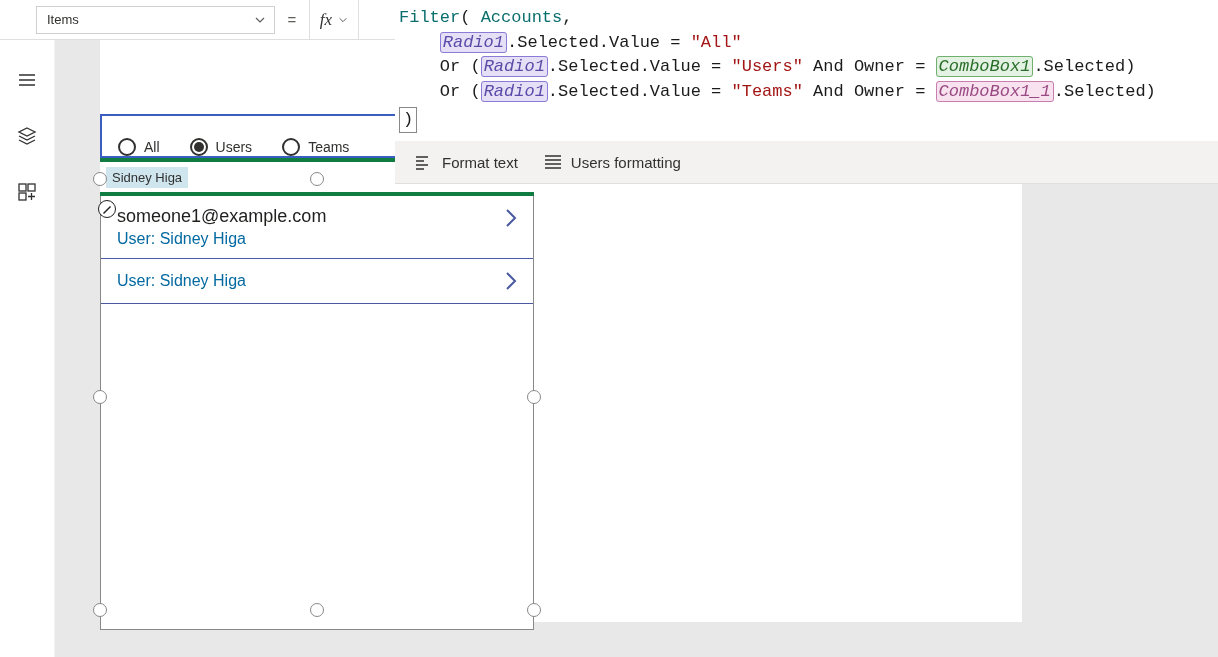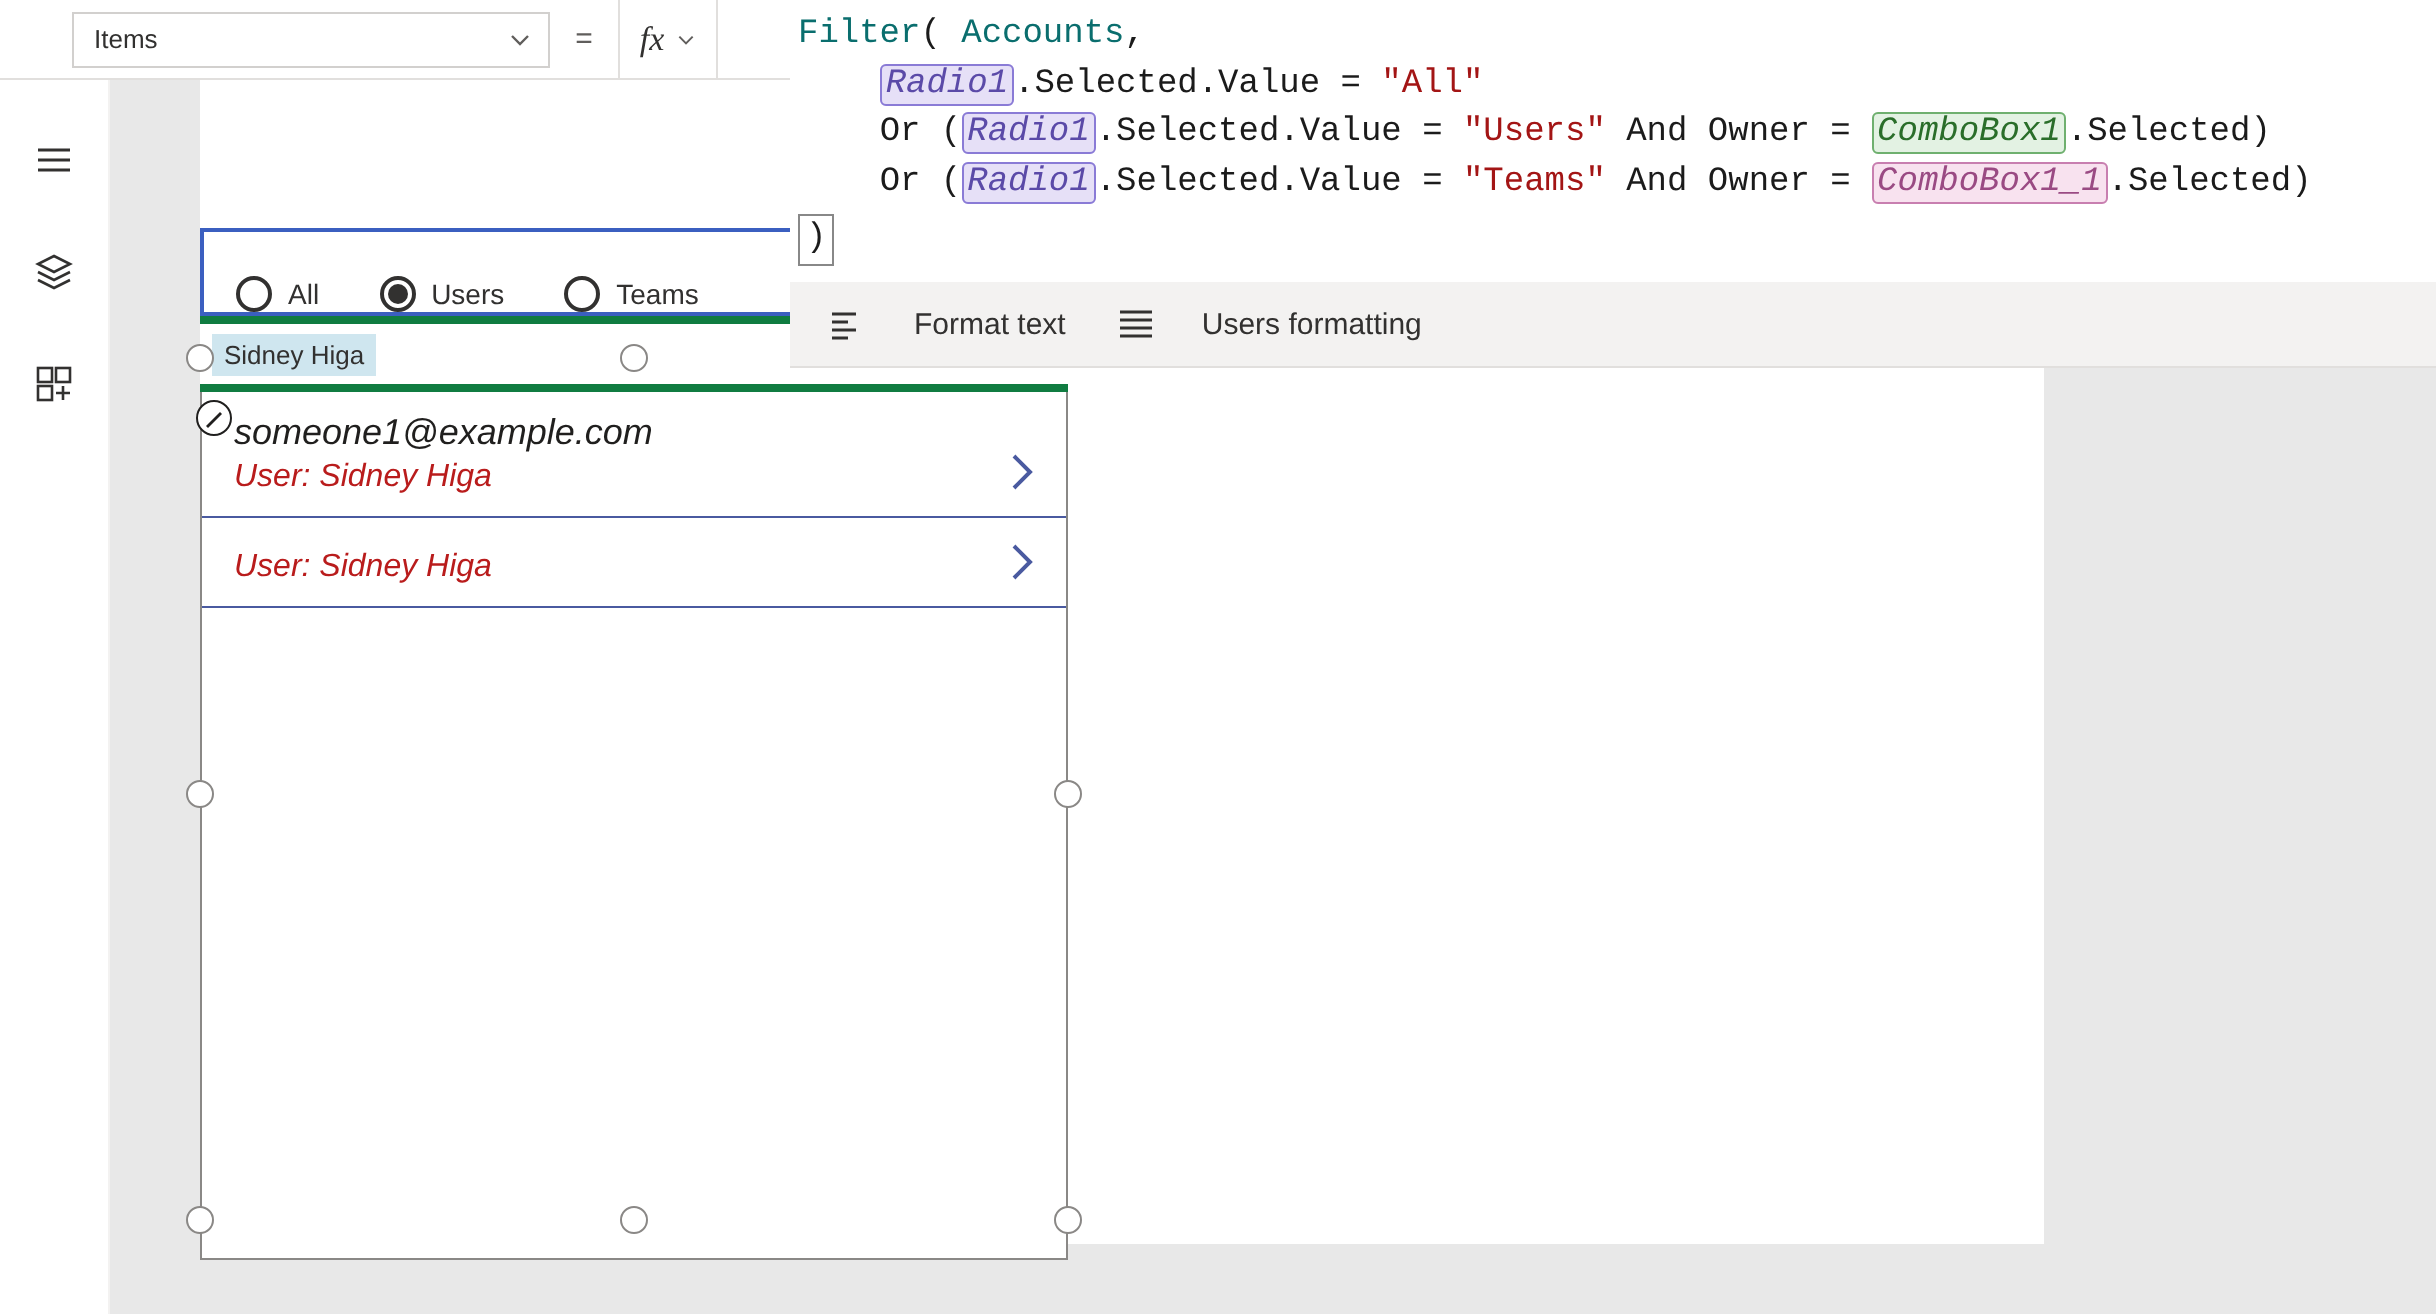--- a/index.html
+++ b/index.html
@@ -131,21 +131,21 @@
     display: flex;
     align-items: center;
     gap: 26px;
     padding: 0 20px;
     font-size: 15px;
     color: #323130;
   }
   .formula-toolbar .tb-btn {
     display: flex;
     align-items: center;
-    gap: 24px;
+    gap: 9px;
     cursor: pointer;
   }
   .formula-toolbar svg { display: block; }
 
   
   .left-rail {
     position: absolute;
     left: 0;
     top: 40px;
     bottom: 0;
@@ -242,32 +242,31 @@
   .gallery-border {
     border: 1px solid #8a8886;
     border-top: none;
     height: calc(100% - 86px);
     background: #fff;
   }
   .gallery-row {
     border-bottom: 1px solid #4a5aa0;
     padding: 10px 14px 10px 16px;
     display: flex;
-    align-items: flex-end;
+    align-items: flex-start;
     justify-content: space-between;
     position: relative;
-    font-style: italic;
   }
   .gallery-row .texts .title {
     font-size: 18px;
     color: #201f1e;
   }
   .gallery-row .texts .sub {
     font-size: 16px;
-    color: #b91c1c;
+    color: #0369a1;
     margin-top: 3px;
   }
   .gallery-row .chev {
     color: #4a5aa0;
   }
   .edit-badge {
     position: absolute;
     left: -3px;
     top: 4px;
     width: 18px; height: 18px;

